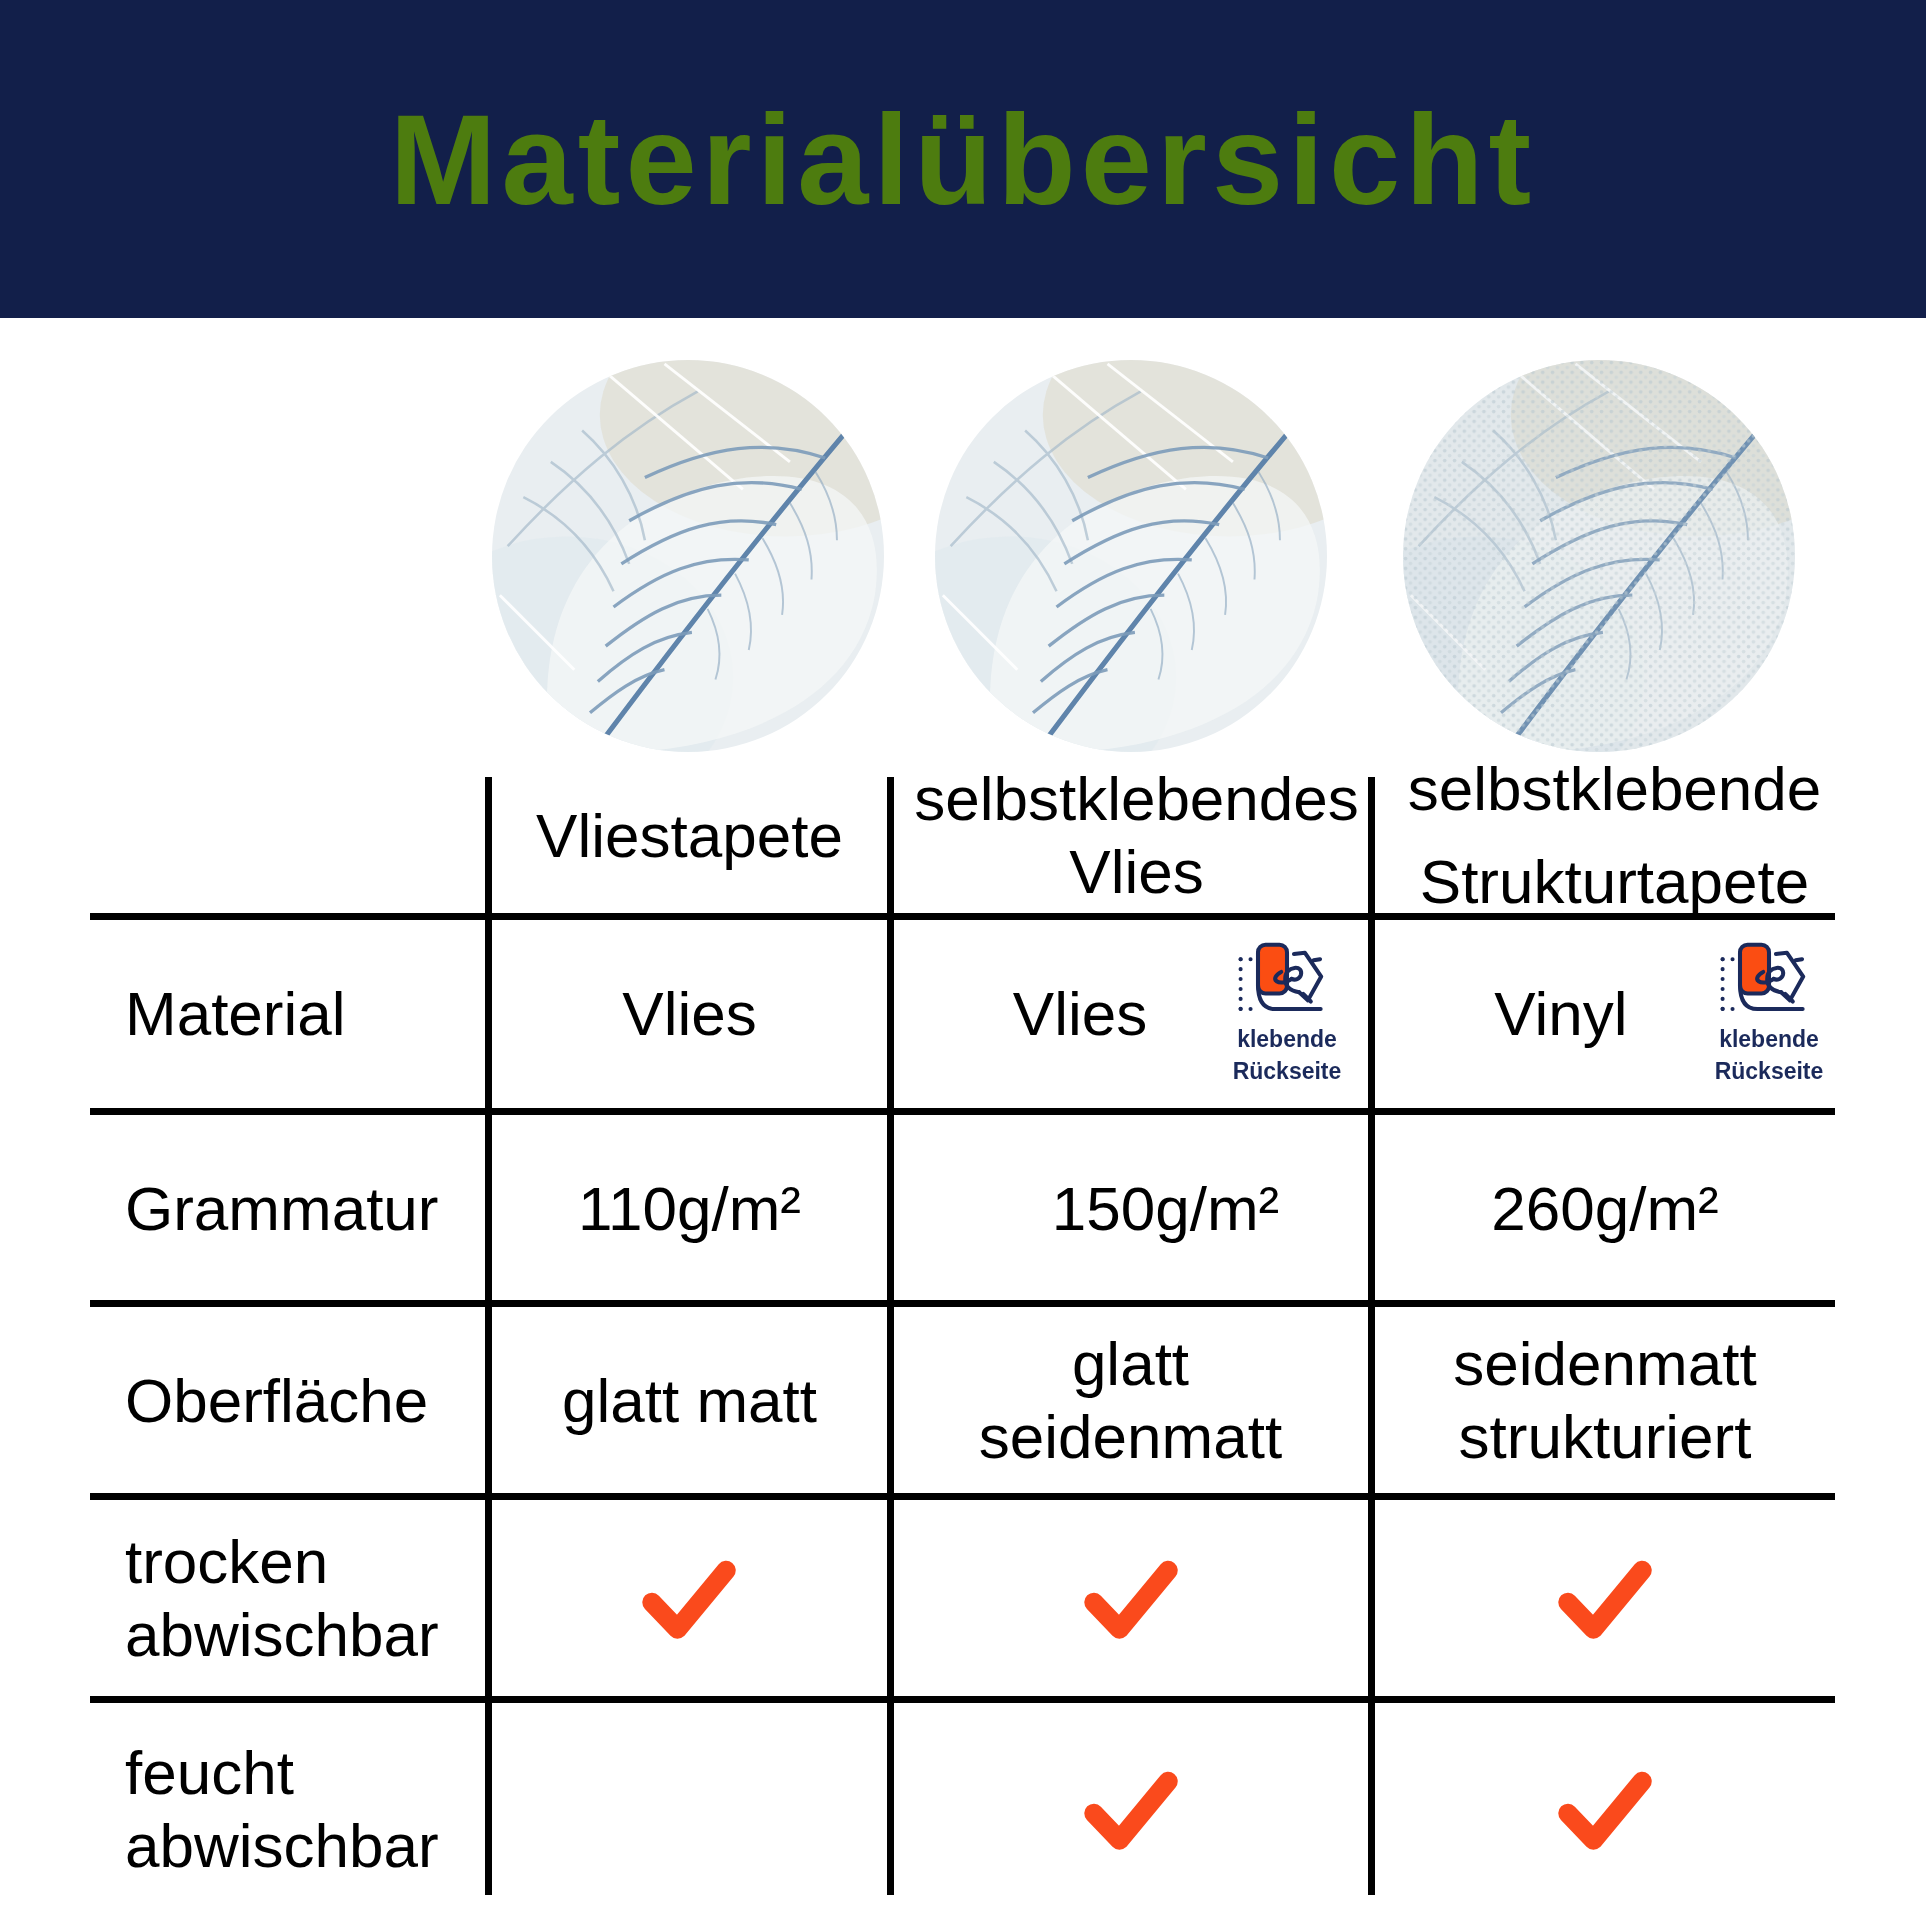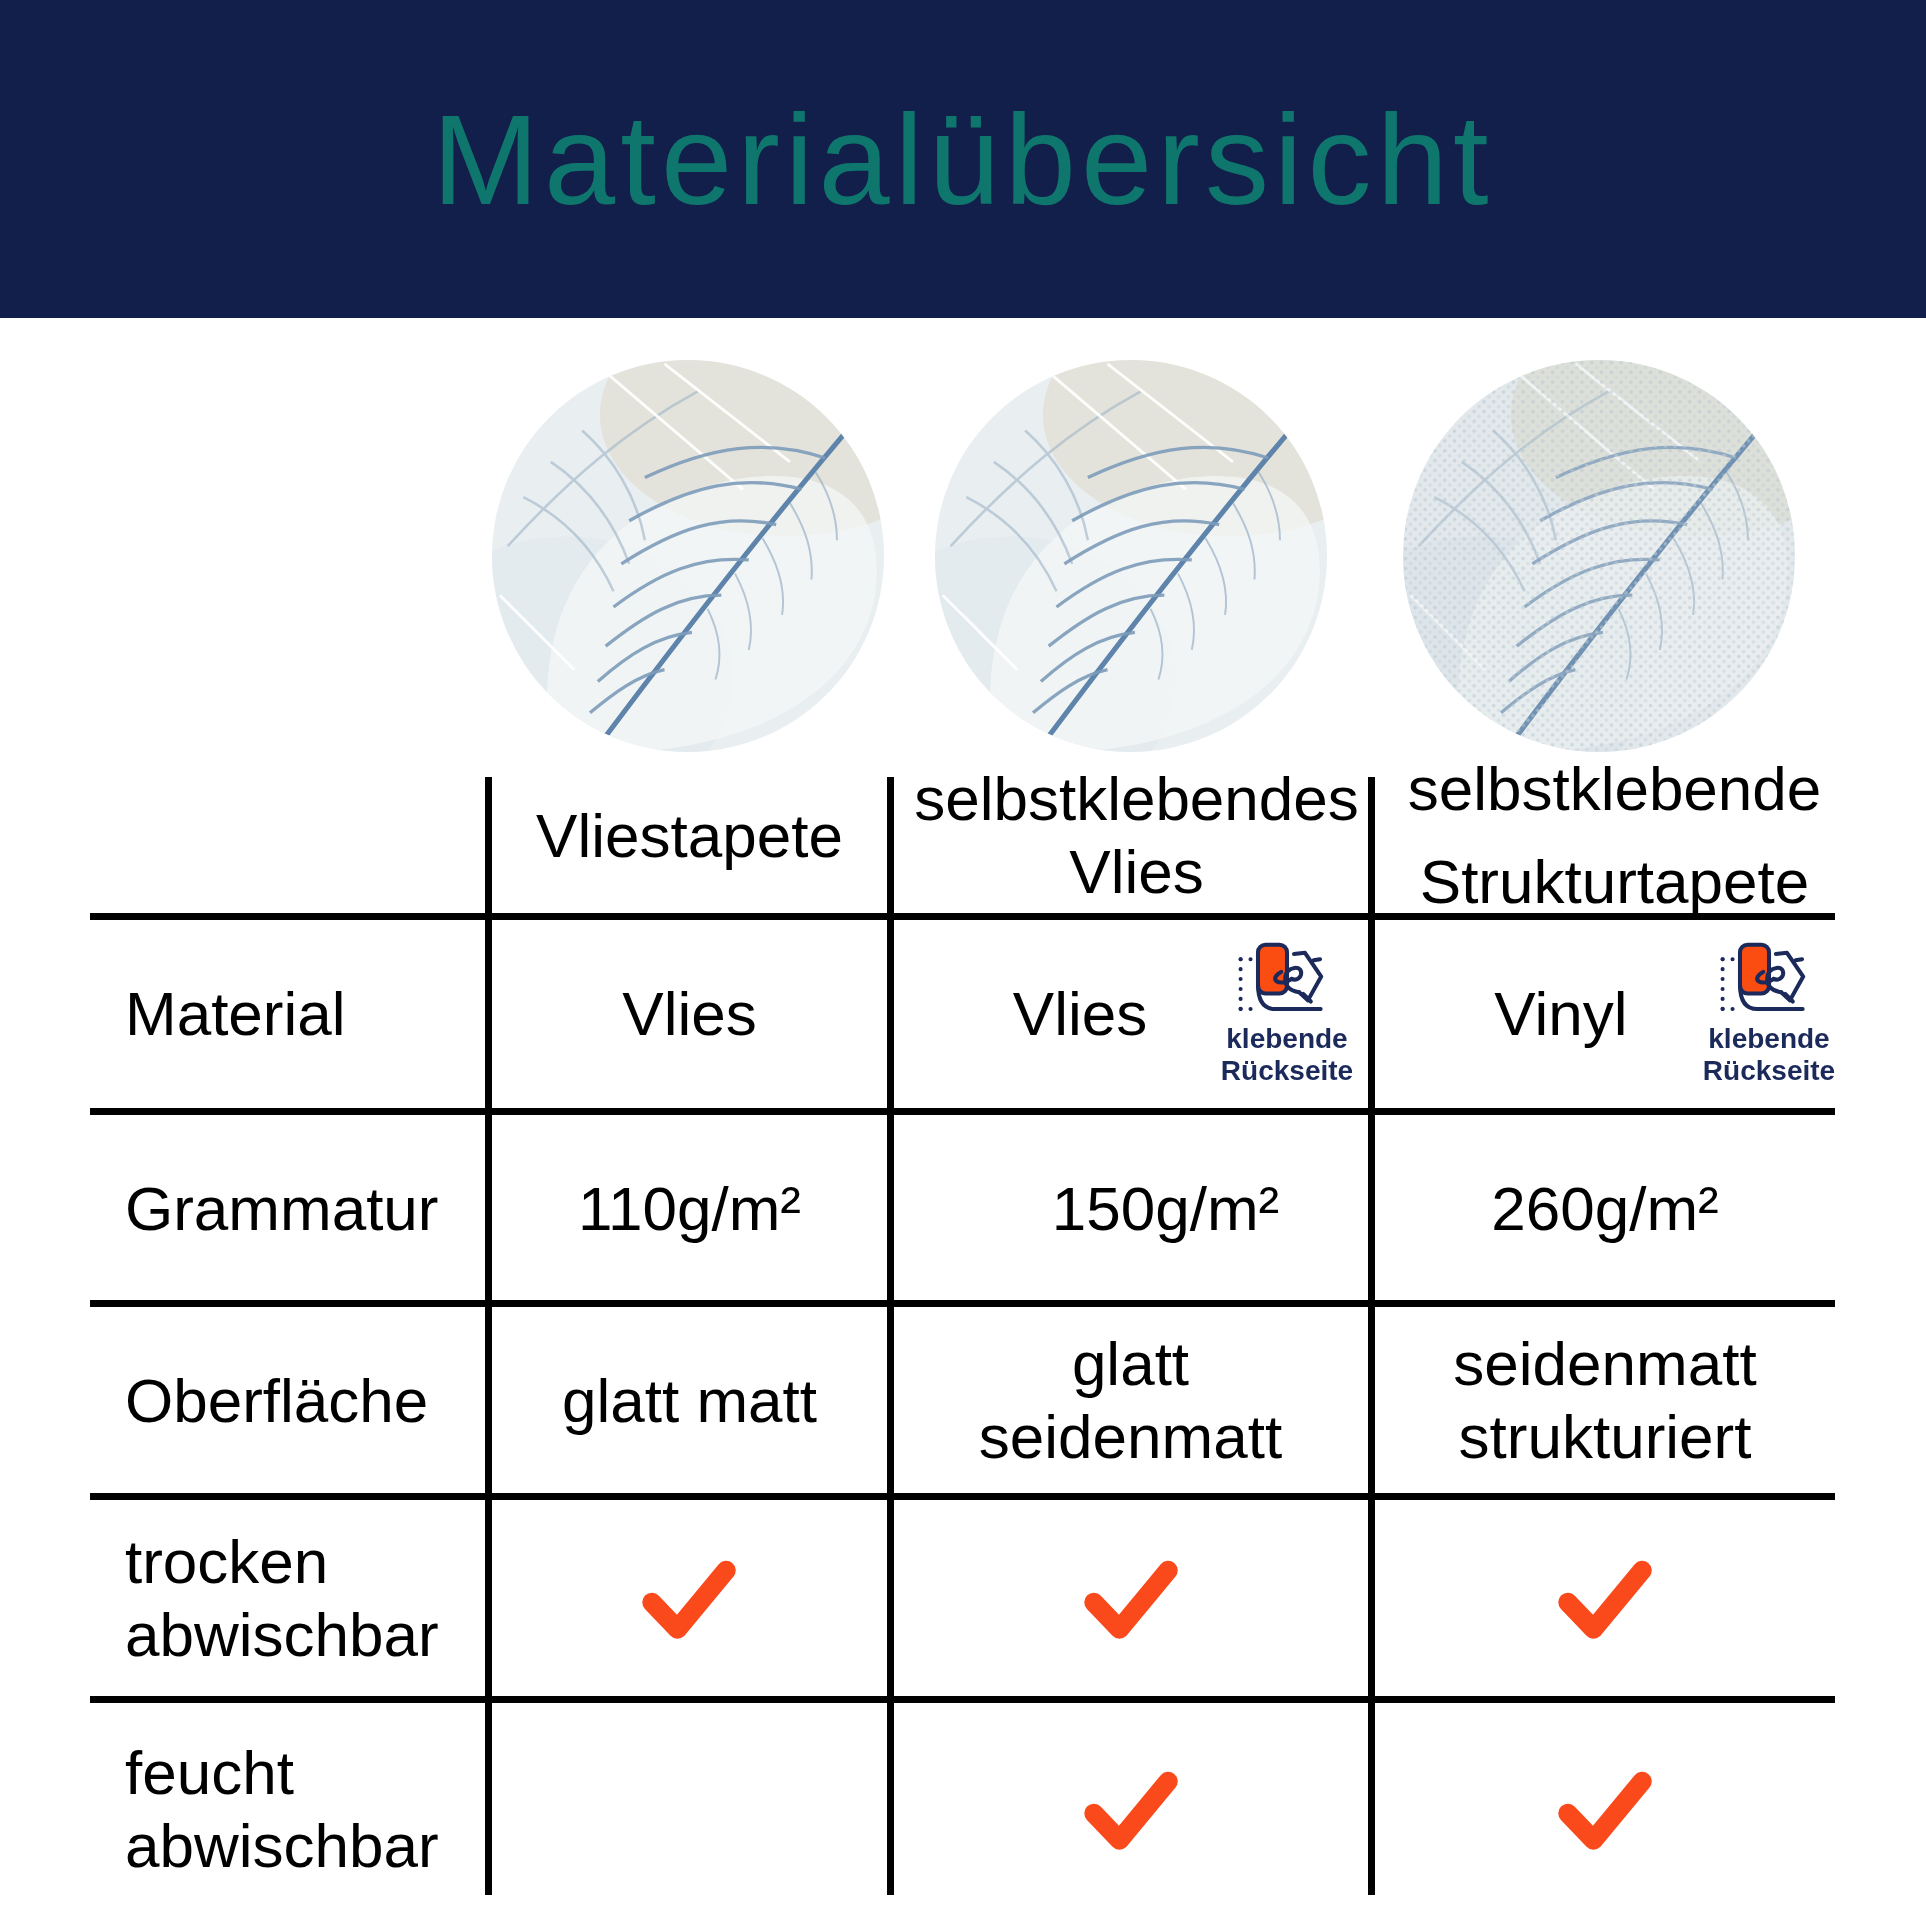--- a/index.html
+++ b/index.html
@@ -5,42 +5,42 @@
   html,body{margin:0;padding:0;background:#ffffff;}
   .canvas{
     position:relative;width:1926px;height:1926px;background:#ffffff;overflow:hidden;
     font-family:"Liberation Sans","DejaVu Sans",sans-serif;color:#000;
   }
   
   .header{position:absolute;left:0;top:0;width:1926px;height:318px;background:#121F4A;}
   .title{
     position:absolute;left:0;top:0;width:1926px;height:318px;
     display:flex;align-items:center;justify-content:center;
-    color:#0f766e;font-size:128px;font-weight:normal;letter-spacing:5.1px;white-space:nowrap;
+    color:#4d7c0f;font-size:128px;font-weight:bold;letter-spacing:5.1px;white-space:nowrap;
   }
   
   .circle{position:absolute;width:392px;height:392px;border-radius:50%;overflow:hidden;top:360px;}
   .circle svg{display:block;width:392px;height:392px;}
   .c1{left:492px;} .c2{left:935px;} .c3{left:1403px;}
   
   .hline{position:absolute;left:90px;width:1745px;height:7px;background:#000;}
   .vline{position:absolute;top:777px;width:7px;height:1118px;background:#000;}
   .cell{
     position:absolute;display:flex;flex-direction:column;align-items:center;justify-content:center;
     text-align:center;font-size:62px;line-height:73px;
   }
   .cell.left{align-items:center;text-align:left;}
   .rowlabel{
     position:absolute;left:125px;width:360px;display:flex;flex-direction:column;justify-content:center;
     font-size:62px;line-height:73px;text-align:left;
   }
   
   .adh{position:absolute;width:128px;display:flex;flex-direction:column;align-items:center;}
   .adh svg{display:block;width:116px;height:87px;}
-  .adh-line{font-size:28px;line-height:32px;font-weight:bold;color:#1B2A5B;text-align:left;white-space:nowrap;}
+  .adh-line{font-size:23px;line-height:32px;font-weight:bold;color:#1B2A5B;text-align:left;white-space:nowrap;}
   .check{position:absolute;width:96px;height:82px;}
 </style>
 </head>
 <body>
 
 <div class="canvas">
 
   <svg width="0" height="0" style="position:absolute" aria-hidden="true">
     <defs>
       <g id="leafArt">

